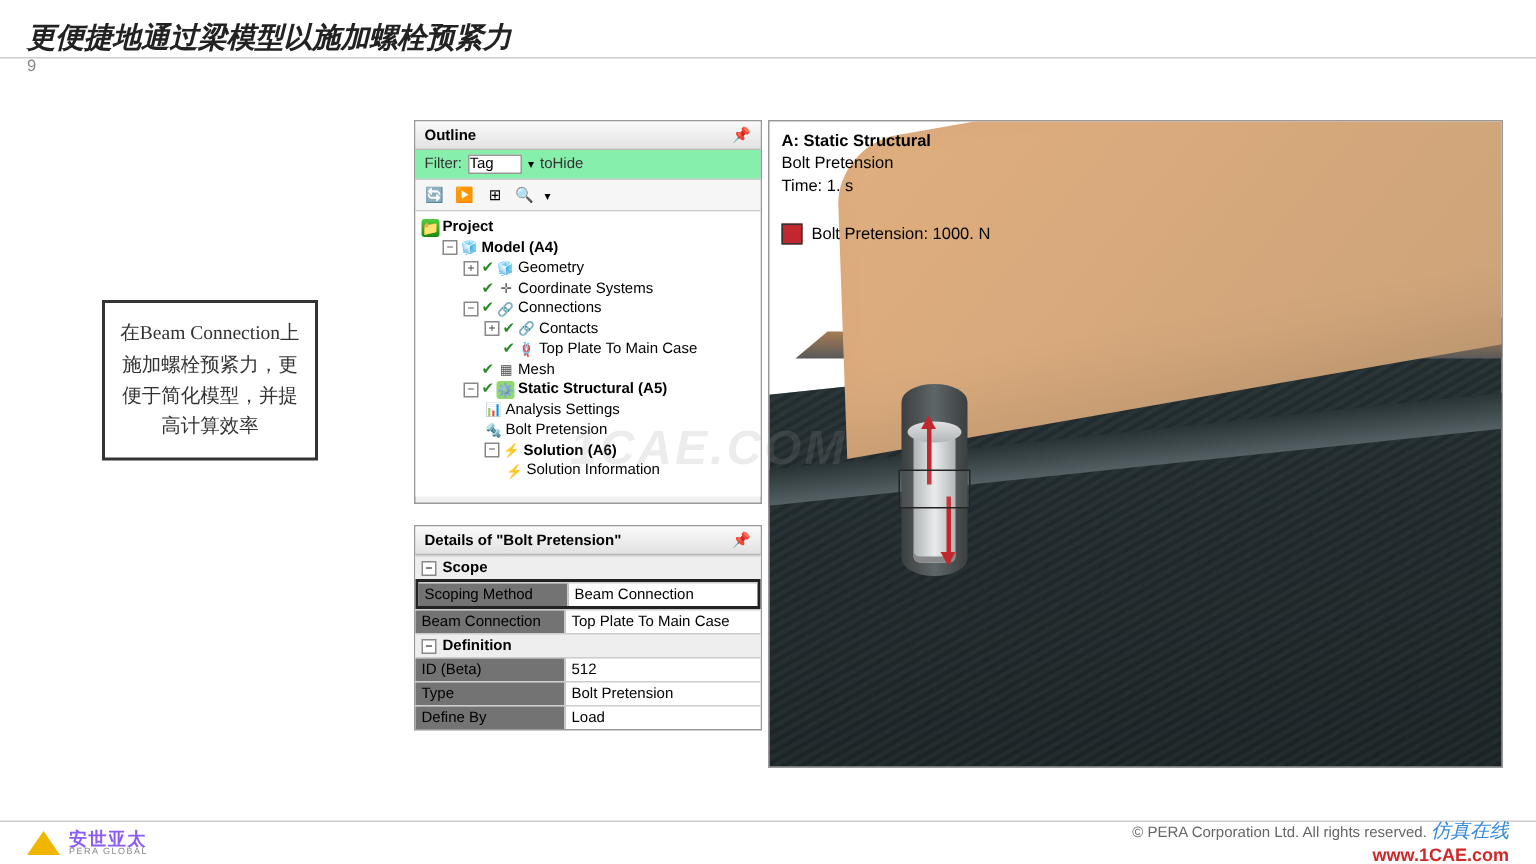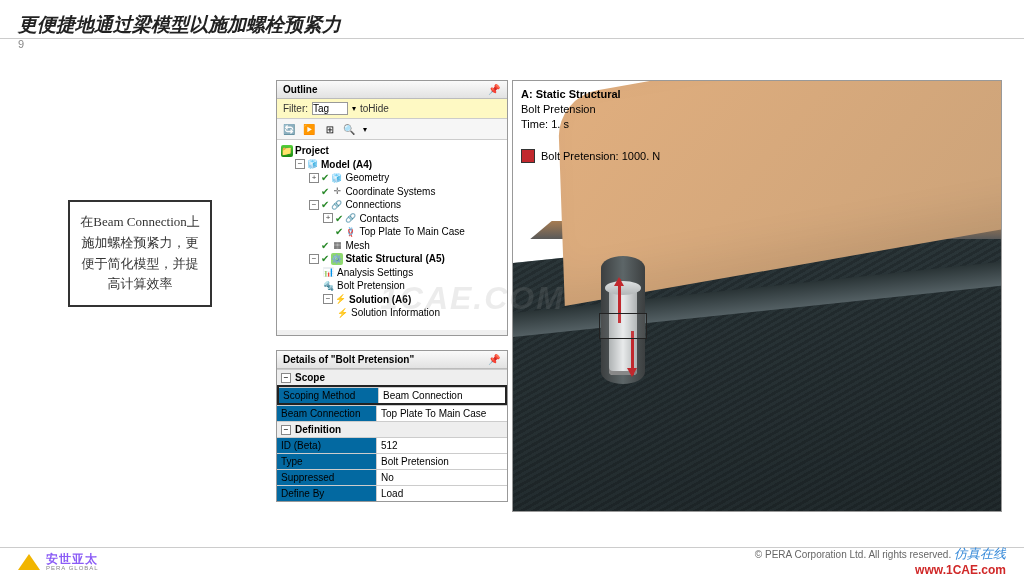--- a/index.html
+++ b/index.html
@@ -8,21 +8,21 @@
   .header { position: absolute; top: 12px; left: 18px; right: 18px; display: flex; justify-content: space-between; align-items: flex-start; flex-direction: column; }
   .title { font-size: 19px; font-weight: bold; color: #222; font-style: italic; }
   .page-num { font-size: 11px; color: #888; }
   .header-line { position: absolute; top: 38px; left: 0; right: 0; height: 1px; background: #ccc; }
   
   .callout-box { position: absolute; top: 200px; left: 68px; width: 144px; border: 2px solid #333; padding: 10px 8px; font-size: 13px; line-height: 1.6; color: #333; font-family: "KaiTi", serif; text-align: center; }
   
   .outline-panel { position: absolute; top: 80px; left: 276px; width: 232px; height: 256px; border: 1px solid #999; background: #f0f0f0; font-size: 10px; }
   .panel-title { background: linear-gradient(#fafafa,#e2e2e2); border-bottom: 1px solid #bbb; padding: 3px 6px; font-weight: bold; display: flex; justify-content: space-between; align-items: center; }
   .pin { color: #555; }
-  .filter-row { background: #fef9c3; padding: 3px 6px; display: flex; align-items: center; gap: 4px; border-bottom: 1px solid #ccc; }
+  .filter-row { background: #86efac; padding: 3px 6px; display: flex; align-items: center; gap: 4px; border-bottom: 1px solid #ccc; }
   .filter-row input { width: 36px; font-size: 10px; border: 1px solid #999; }
   .filter-row span.lbl { color: #333; }
   .toolbar { background: #f6f6f6; padding: 3px 6px; display: flex; gap: 6px; border-bottom: 1px solid #ccc; align-items: center; }
   .tbicon { width: 14px; height: 14px; display: inline-flex; align-items: center; justify-content: center; font-size: 10px; }
   
   .tree { background: #fff; padding: 4px 2px; height: 190px; overflow: hidden; font-size: 10px; line-height: 1.35; }
   .tree ul { list-style: none; padding-left: 14px; }
   .tree > ul { padding-left: 2px; }
   .tree li { white-space: nowrap; }
   .node { display: flex; align-items: center; gap: 2px; }
@@ -35,21 +35,21 @@
   .ico-conn { color: #8a7a1a; }
   .ico-mesh { color: #555; }
   .ico-env { background: #8fd96e; border-radius: 2px; }
   .ico-sol { color: #b59a1a; }
   .ico-warn { color: #e2a600; }
   .bold { font-weight: bold; }
   
   .details-panel { position: absolute; top: 350px; left: 276px; width: 232px; border: 1px solid #999; background: #fafafa; font-size: 10px; }
   .grid { background: #fff; }
   .grid-row { display: flex; border-top: 1px solid #ccc; }
-  .grid-row .k { width: 100px; padding: 2px 4px; background: #0369a1; border-right: 1px solid #ccc; }
+  .grid-row .k { width: 100px; padding: 2px 4px; background: #737373; border-right: 1px solid #ccc; }
   .grid-row .v { flex: 1; padding: 2px 4px; }
   .grid-group { display: flex; align-items: center; background: #eee; border-top: 1px solid #ccc; font-weight: bold; padding: 2px 4px; gap: 4px; }
   .scope-box { border: 2px solid #222; }
   
   .viz { position: absolute; top: 80px; left: 512px; width: 490px; height: 432px; border: 1px solid #999; background: #fff; overflow: hidden; }
   .viz-label { position: absolute; top: 6px; left: 8px; font-size: 11px; line-height: 1.35; }
   .viz-label .t1 { font-weight: bold; }
   .legend { position: absolute; top: 68px; left: 8px; display: flex; align-items: center; gap: 6px; font-size: 11px; }
   .legend .sw { width: 14px; height: 14px; background: #c1282d; border: 1px solid #333; }
   
@@ -248,24 +248,20 @@
       </div>
     <div class="grid-row">
         <div class="k">ID (Beta)</div>
         <div class="v">512</div>
       </div>
     <div class="grid-row">
         <div class="k">Type</div>
         <div class="v">Bolt Pretension</div>
       </div>
     <div class="grid-row">
-        <div class="k">Suppressed</div>
-        <div class="v">No</div>
-      </div>
-    <div class="grid-row">
         <div class="k">Define By</div>
         <div class="v">Load</div>
       </div>
   </div>
 </div>
 
 <div class="viz">
   <div class="model3d">
     <div class="base"></div>
     <div class="groove"></div>

